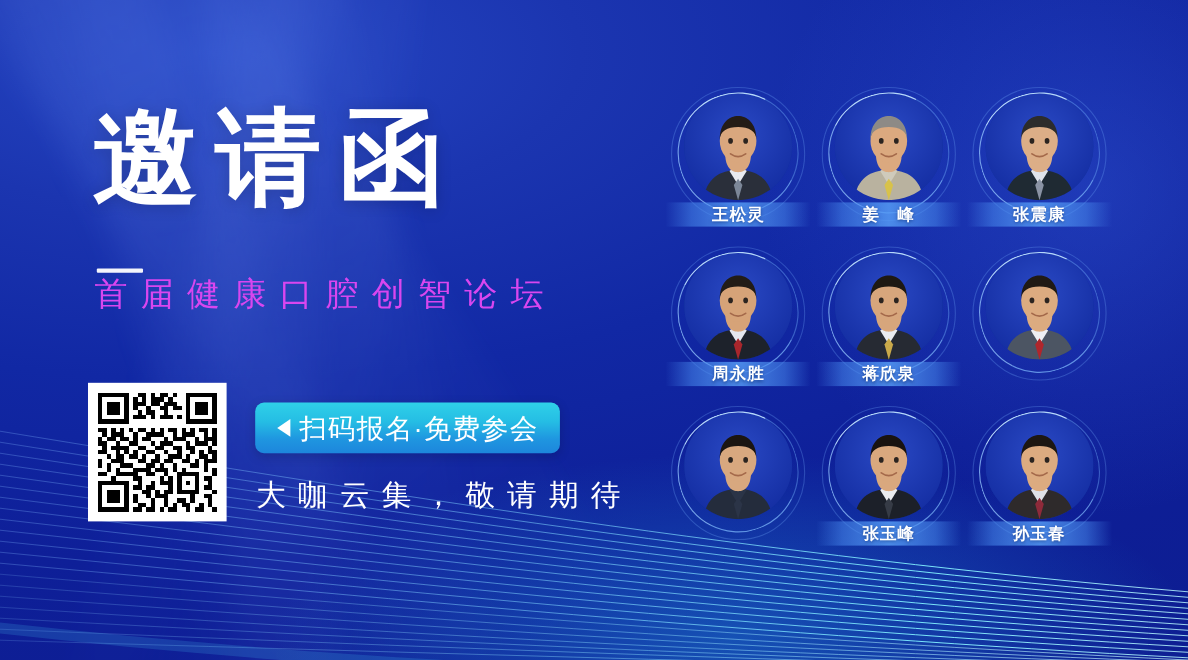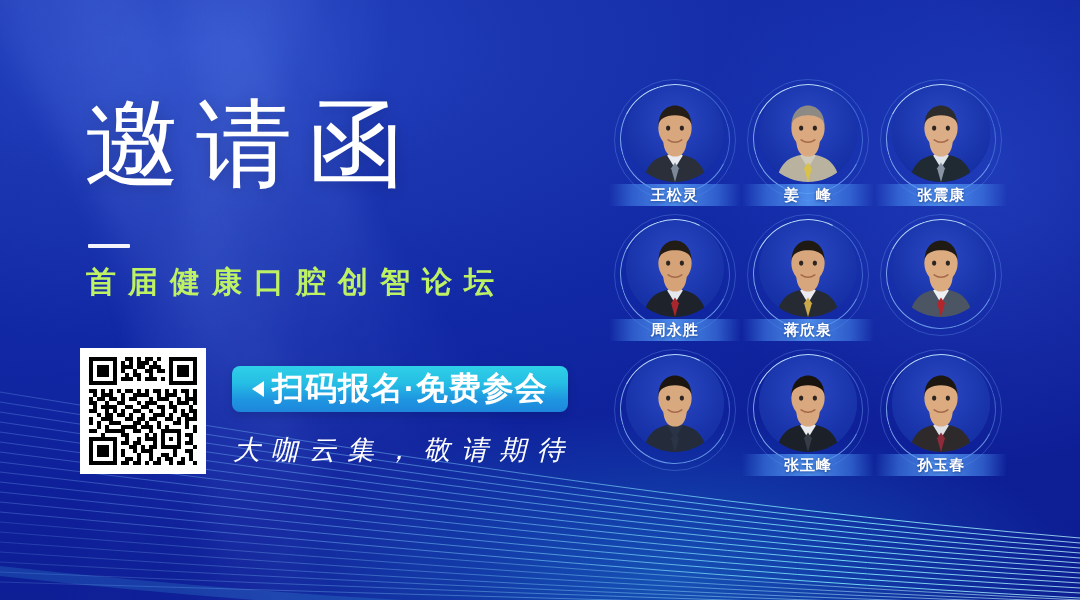--- a/index.html
+++ b/index.html
@@ -52,32 +52,32 @@
   .wave-wrap{position:absolute;left:0;bottom:0;width:1080px;height:220px;}
   .wave-wrap svg{display:block;width:100%;height:100%;}
 
   
   .left{
     position:absolute;left:0;top:0;width:600px;height:600px;
   }
   .title{
     position:absolute;left:84px;top:96px;
     font-size:96px;line-height:1;
-    font-weight:400;color:#ffffff;
+    font-weight:700;color:#ffffff;
     letter-spacing:16px;
     text-shadow:0 2px 14px rgba(0,0,0,.18);
   }
   .rule{
     position:absolute;left:88px;top:244px;
     width:42px;height:4px;background:#ffffff;opacity:.95;border-radius:1px;
   }
   .subtitle{
-    position:absolute;left:86px;top:264px;
+    position:absolute;left:86px;top:250px;
     font-size:30px;line-height:1.2;
-    color:#bef264;font-weight:700;
+    color:#d946ef;font-weight:400;
     letter-spacing:12px;
   }
 
   
   .qr-box{
     position:absolute;left:80px;top:348px;
     width:126px;height:126px;
     background:#ffffff;
     padding:0;
     box-sizing:border-box;
@@ -97,38 +97,38 @@
     cursor:pointer;
   }
   .cta .tri{
     width:0;height:0;
     border-top:8px solid transparent;
     border-bottom:8px solid transparent;
     border-right:12px solid #ffffff;
     flex:0 0 auto;
   }
   .cta .cta-text{
-    color:#ffffff;font-size:32px;font-weight:700;
+    color:#ffffff;font-size:25px;font-weight:400;
     letter-spacing:1px;white-space:nowrap;
   }
 
   .tagline{
     position:absolute;left:233px;top:432px;
     font-size:27px;color:#ffffff;font-weight:500;
-    letter-spacing:11px;white-space:nowrap;font-style:italic;
+    letter-spacing:11px;white-space:nowrap;
   }
 
   
   .speakers{
     position:absolute;left:608px;top:84px;
     width:400px;
     display:grid;
     grid-template-columns:repeat(3,1fr);
     grid-auto-rows:135px;
-    column-gap:0;row-gap:0;
+    column-gap:0;row-gap:0;gap:10px;
   }
   .sp{
     position:relative;
     display:flex;flex-direction:column;align-items:center;
   }
   .sp-photo{
     position:relative;
     width:98px;height:98px;border-radius:50%;
     overflow:hidden;
     background:#11309e;

